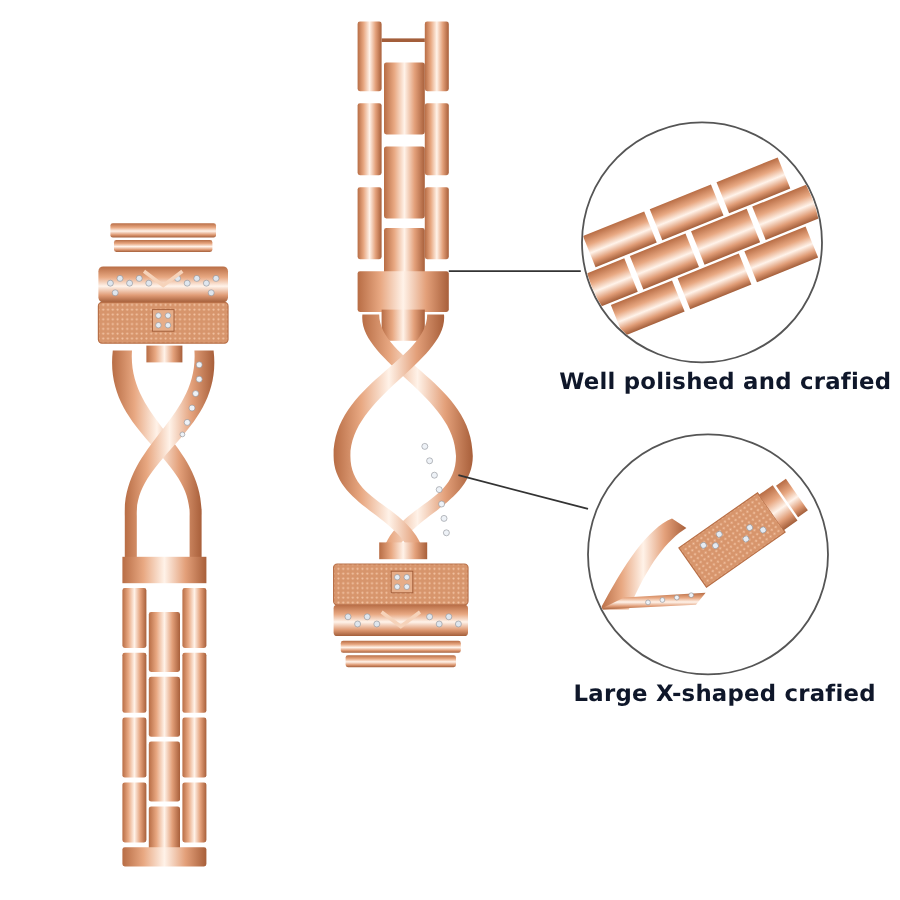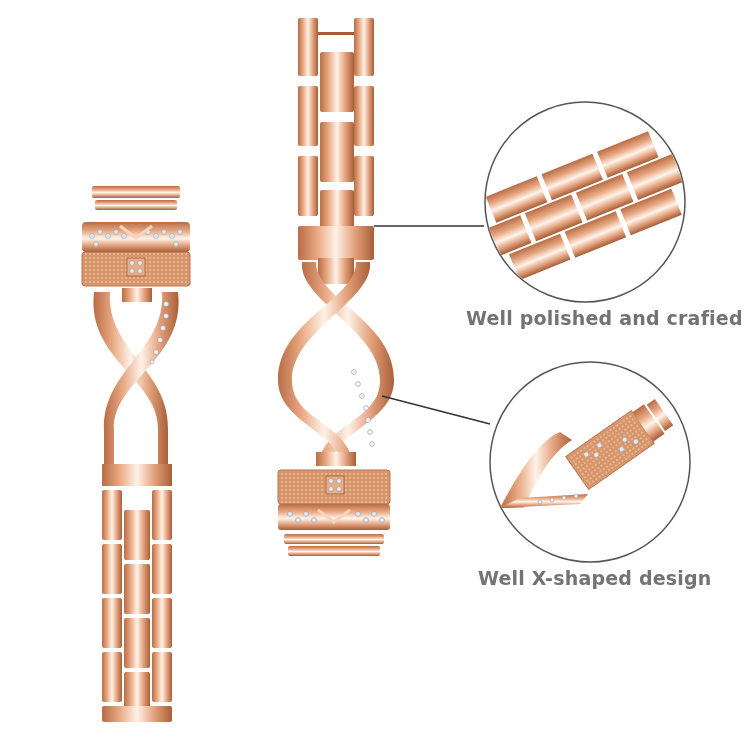--- a/index.html
+++ b/index.html
@@ -1,17 +1,17 @@
 <!DOCTYPE html>
 <html><head>
 <meta charset="utf-8">
 <style>
   html,body{margin:0;padding:0;background:#fff;}
   body{width:750px;height:750px;position:relative;overflow:hidden;font-family:"DejaVu Sans","Liberation Sans",sans-serif;}
-  .caption{position:absolute;font-weight:bold;font-size:19px;color:#737373;white-space:nowrap;letter-spacing:0.2px;}
+  .caption{position:absolute;font-weight:bold;font-size:19px;color:#0f172a;white-space:nowrap;letter-spacing:0.2px;}
   svg{position:absolute;left:0;top:0;}
 </style>
 </head>
 <body>
 
 <svg width="750" height="750" viewBox="0 0 750 750">
   <defs>
     <linearGradient id="metalH" x1="0" x2="1" y1="0" y2="0">
       <stop offset="0" stop-color="#b86d45"></stop>
       <stop offset="0.25" stop-color="#e8a882"></stop>
@@ -193,13 +193,13 @@
         <circle cx="540" cy="502" r="2"></circle>
           <circle cx="552" cy="500" r="2"></circle>
           <circle cx="564" cy="498" r="2"></circle>
           <circle cx="576" cy="496" r="2"></circle>
       </g>
     </g>
   </g>
 </svg>
 
 <div class="caption" style="left:466px;top:307px;">Well polished and crafied</div>
-<div class="caption" style="left:478px;top:567px;">Well X-shaped design</div>
+<div class="caption" style="left:478px;top:567px;">Large X-shaped crafied</div>
 
 </body></html>

